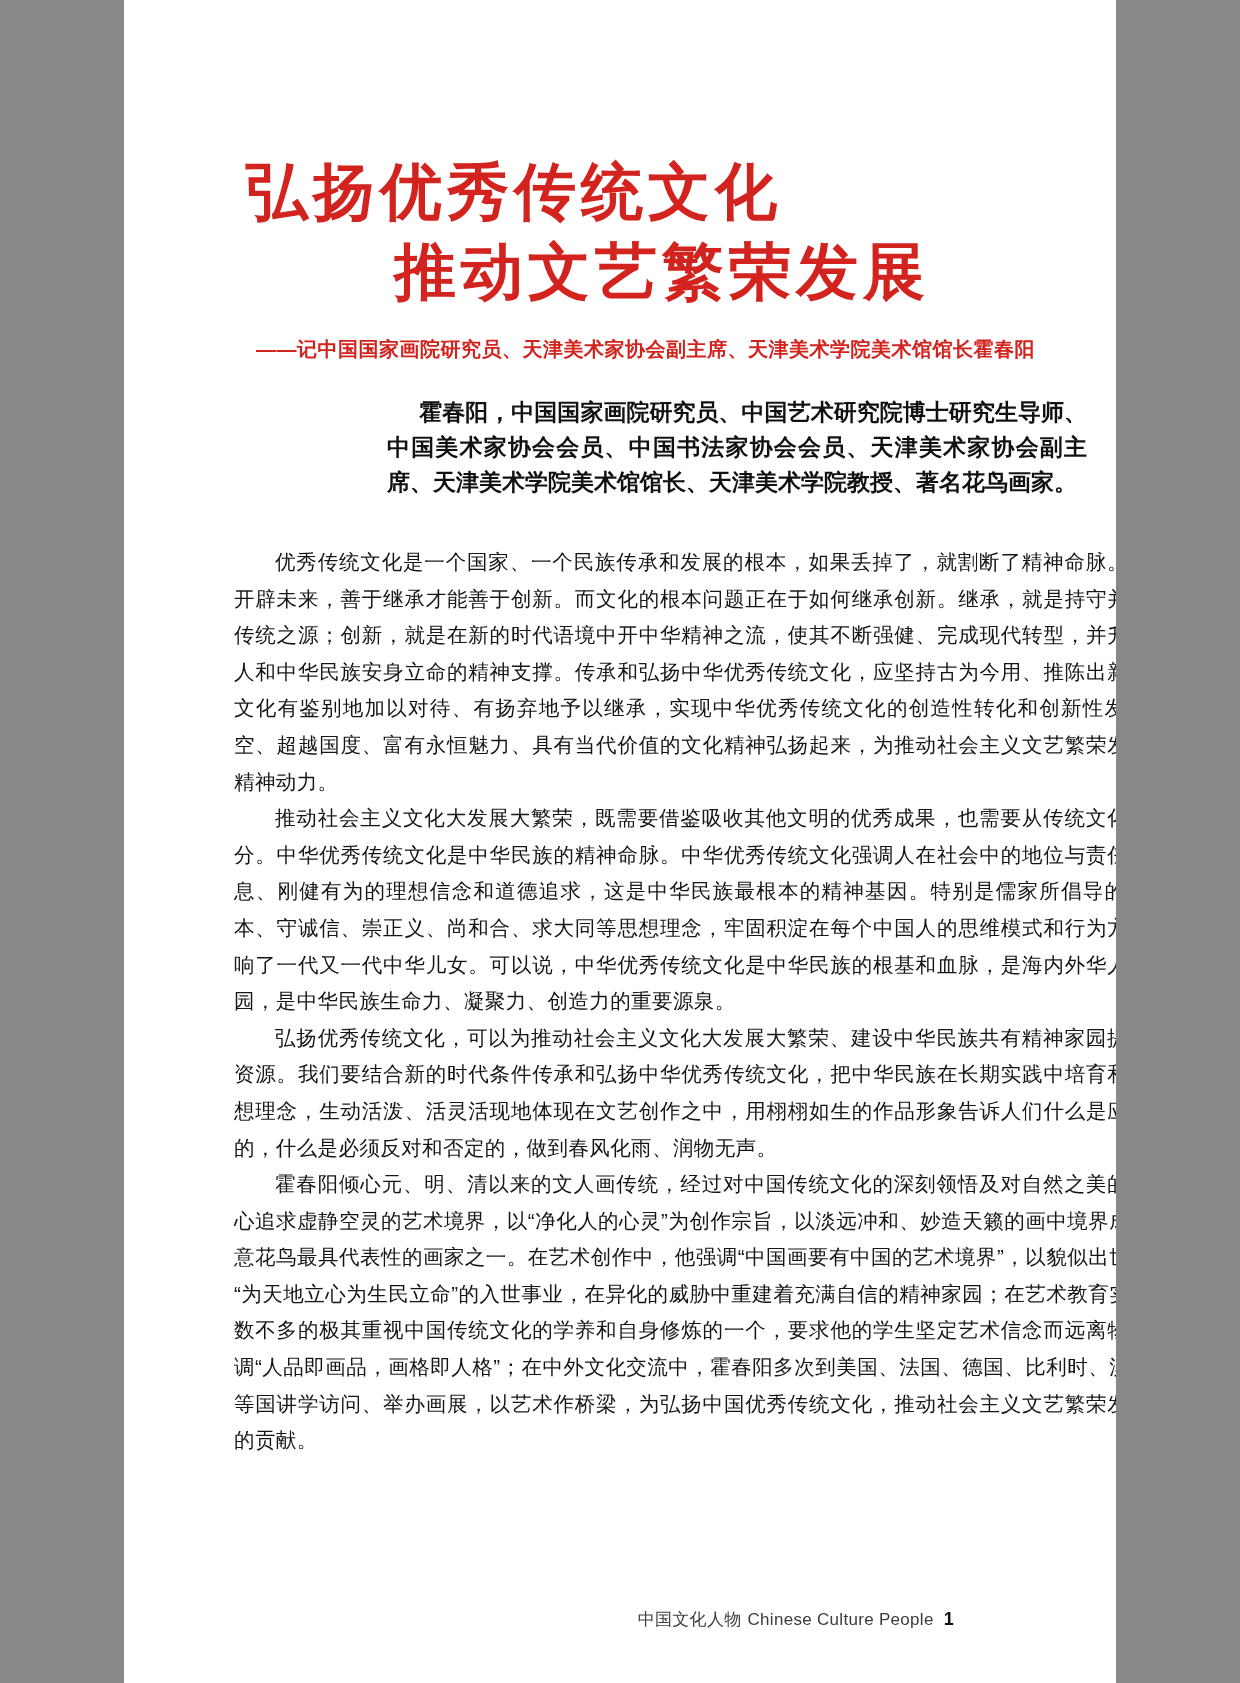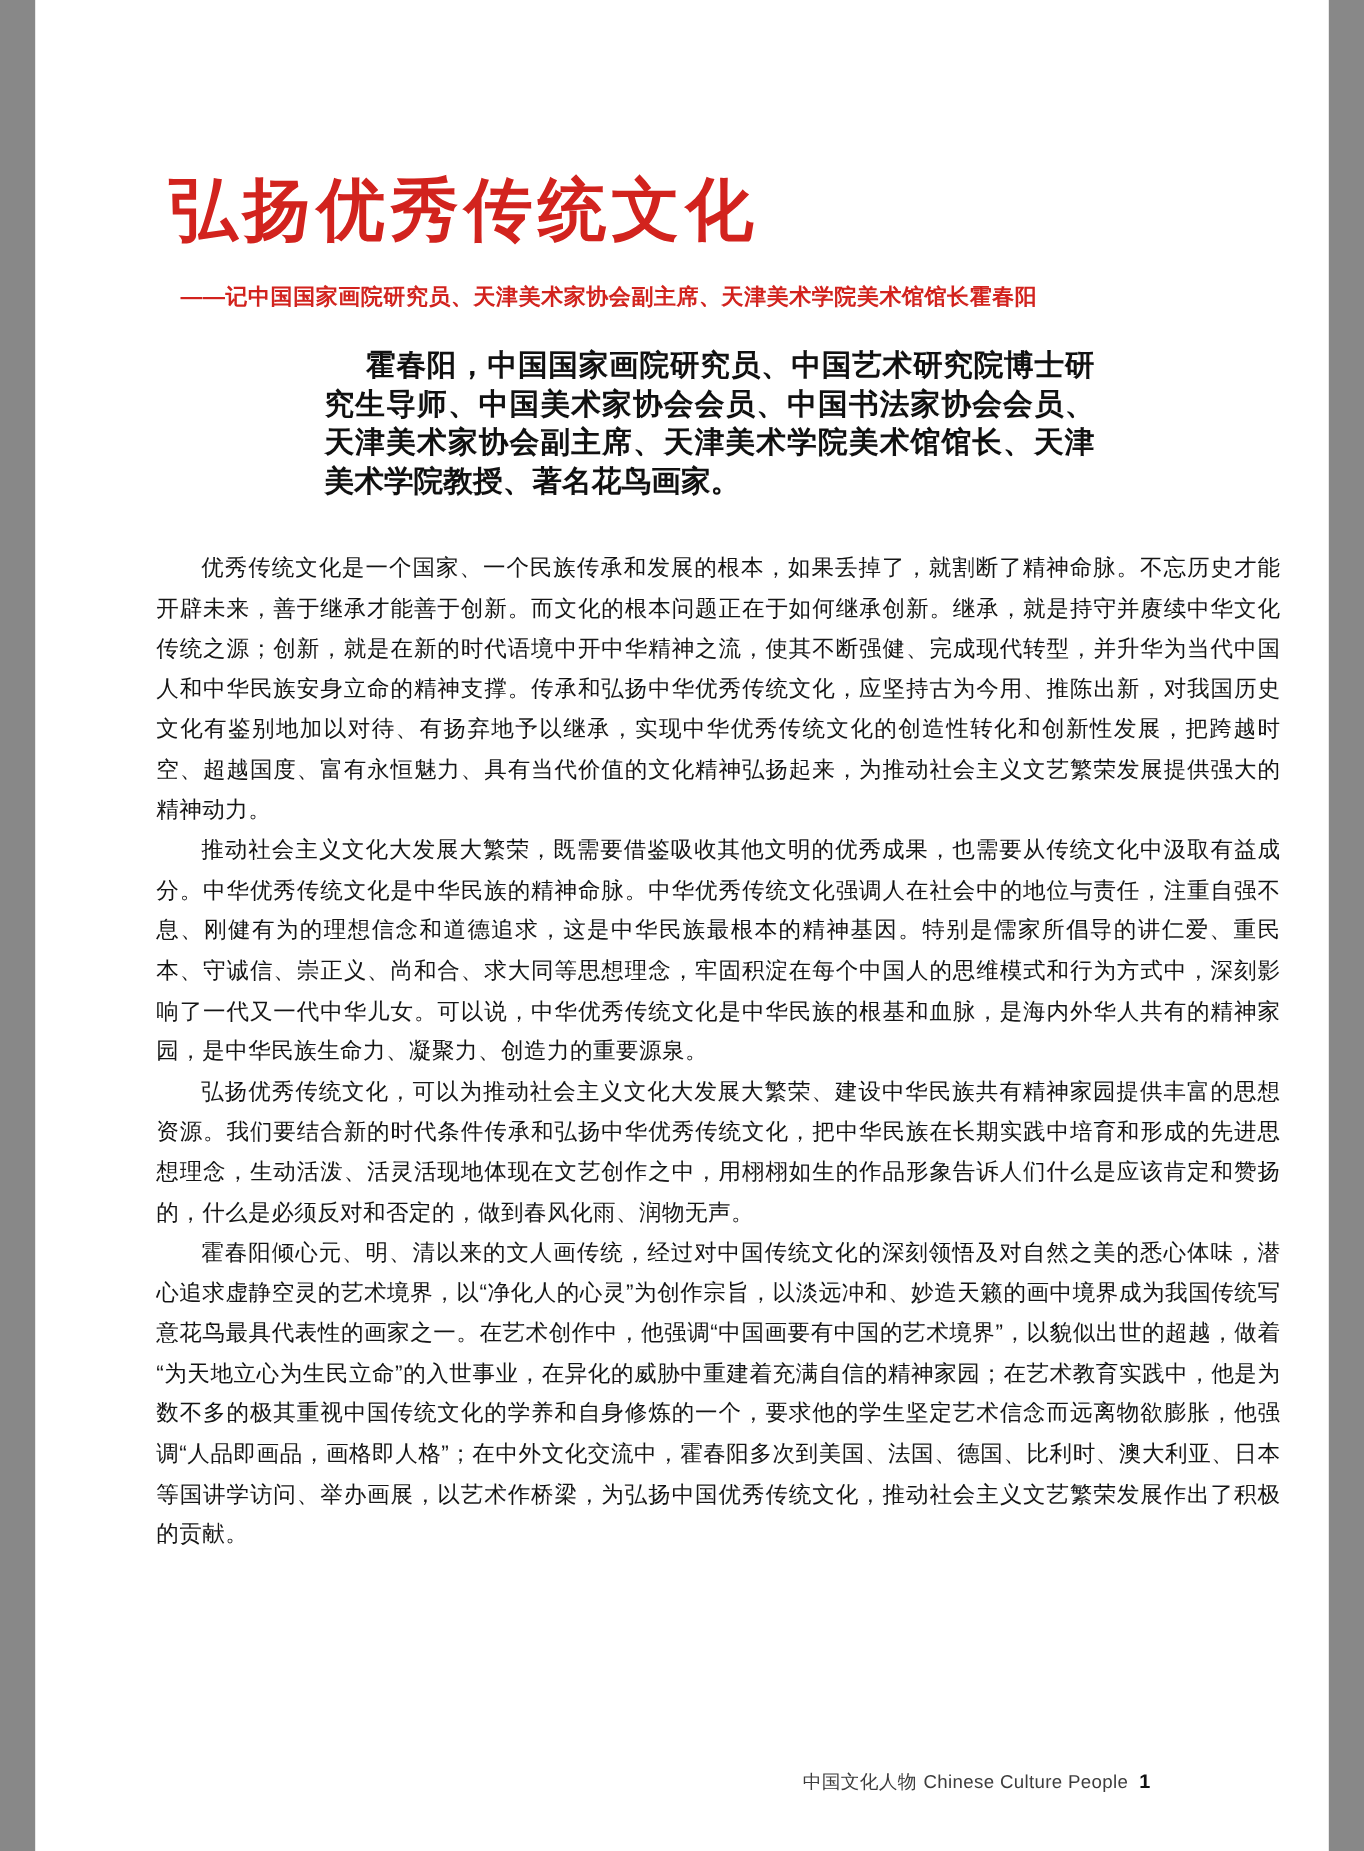--- a/index.html
+++ b/index.html
@@ -1,19 +1,19 @@
 <!DOCTYPE html>
 <html lang="zh" style="--accent: #d2231e;"><head>
 <meta charset="utf-8">
 <style>
   * { margin: 0; padding: 0; box-sizing: border-box; }
   html, body { background: #888; }
   .page {
     position: relative;
-    width: 1176px;
+    width: 992px;
     height: 1683px;
     margin: 0 auto;
     background: #ffffff;
     overflow: hidden;
     font-family: "Liberation Sans", sans-serif;
     color: #1a1a1a;
   }
   .content {
     padding: 152px 108px 0 110px;
   }
@@ -36,21 +36,21 @@
     font-weight: 700;
     letter-spacing: 0.5px;
     white-space: nowrap;
   }
   
   .intro {
     margin: 32px 0 0 153px;
     width: 700px;
     font-family: "Liberation Serif", serif;
     font-weight: 700;
-    font-size: 27px;
+    font-size: 23px;
     line-height: 35px;
     text-indent: 1.4em;
     text-align: justify;
     color: #111;
   }
   
   .article {
     margin-top: 44px;
     width: 1022px;
     font-size: 20.5px;
@@ -82,20 +82,21 @@
   .footer .en { margin-left: 6px; }
 </style>
 </head>
 <body>
 
 <div class="page">
   <div class="content">
 
     <h1 class="headline">
       <span class="line line1">弘扬优秀传统文化</span>
+      <span class="line line2">推动文艺繁荣发展</span>
     </h1>
 
     <div class="deck">——记中国国家画院研究员、天津美术家协会副主席、天津美术学院美术馆馆长霍春阳</div>
 
     <div class="intro">霍春阳，中国国家画院研究员、中国艺术研究院博士研究生导师、中国美术家协会会员、中国书法家协会会员、天津美术家协会副主席、天津美术学院美术馆馆长、天津美术学院教授、著名花鸟画家。</div>
 
     <div class="article">
       <p>优秀传统文化是一个国家、一个民族传承和发展的根本，如果丢掉了，就割断了精神命脉。不忘历史才能开辟未来，善于继承才能善于创新。而文化的根本问题正在于如何继承创新。继承，就是持守并赓续中华文化传统之源；创新，就是在新的时代语境中开中华精神之流，使其不断强健、完成现代转型，并升华为当代中国人和中华民族安身立命的精神支撑。传承和弘扬中华优秀传统文化，应坚持古为今用、推陈出新，对我国历史文化有鉴别地加以对待、有扬弃地予以继承，实现中华优秀传统文化的创造性转化和创新性发展，把跨越时空、超越国度、富有永恒魅力、具有当代价值的文化精神弘扬起来，为推动社会主义文艺繁荣发展提供强大的精神动力。</p>
       <p>推动社会主义文化大发展大繁荣，既需要借鉴吸收其他文明的优秀成果，也需要从传统文化中汲取有益成分。中华优秀传统文化是中华民族的精神命脉。中华优秀传统文化强调人在社会中的地位与责任，注重自强不息、刚健有为的理想信念和道德追求，这是中华民族最根本的精神基因。特别是儒家所倡导的讲仁爱、重民本、守诚信、崇正义、尚和合、求大同等思想理念，牢固积淀在每个中国人的思维模式和行为方式中，深刻影响了一代又一代中华儿女。可以说，中华优秀传统文化是中华民族的根基和血脉，是海内外华人共有的精神家园，是中华民族生命力、凝聚力、创造力的重要源泉。</p>
       <p>弘扬优秀传统文化，可以为推动社会主义文化大发展大繁荣、建设中华民族共有精神家园提供丰富的思想资源。我们要结合新的时代条件传承和弘扬中华优秀传统文化，把中华民族在长期实践中培育和形成的先进思想理念，生动活泼、活灵活现地体现在文艺创作之中，用栩栩如生的作品形象告诉人们什么是应该肯定和赞扬的，什么是必须反对和否定的，做到春风化雨、润物无声。</p>

